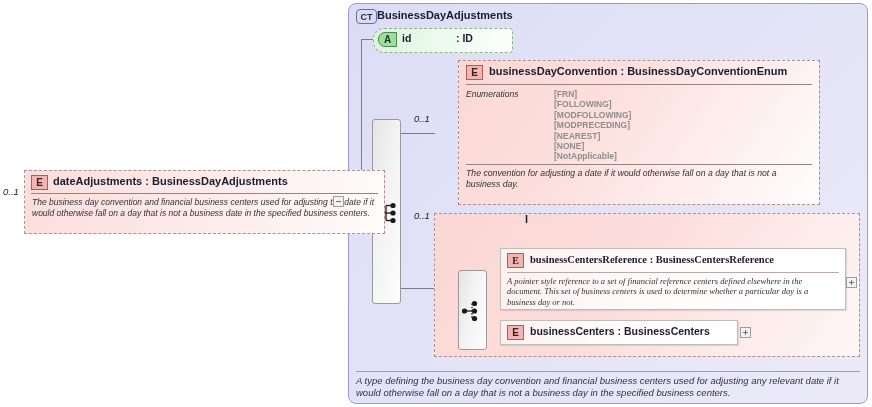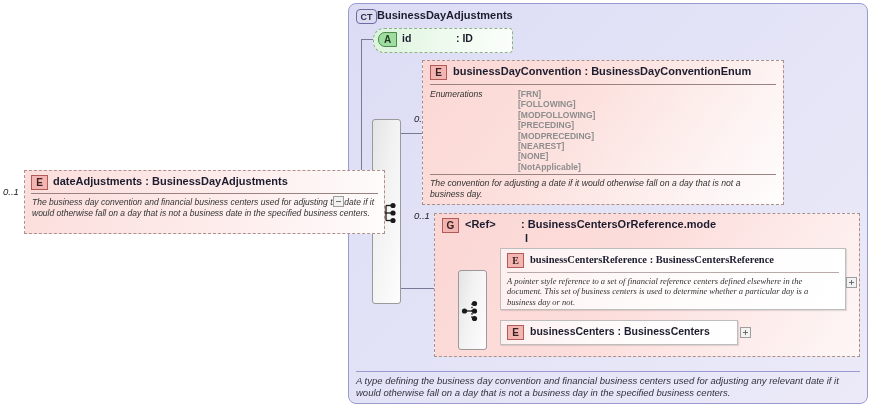--- a/index.html
+++ b/index.html
@@ -70,21 +70,21 @@
   .comp-ico{position:absolute;width:26px;height:22px;}
   #seq-main .comp-ico{left:2px;top:82px;}
   #seq-ref .comp-ico{left:2px;top:29px;}
 
   
   .ln{position:absolute;background:#7a7a96;}
   .lnh{height:1px;}
   .lnv{width:1px;}
 
   
-  #bdc{left:422px;top:60px;width:362px;height:145px;
+  #bdc{left:458px;top:60px;width:362px;height:145px;
       background:linear-gradient(125deg,#fbd7d4 0%,#fce0dd 40%,#fdf3f2 78%,#fefdfd 100%);
       border:1px dashed #a8918f;}
   #bdc .hdr{padding:4px 6px 4px 7px;font-size:11px;font-weight:bold;color:#1c1c2e;
       white-space:nowrap;}
   #bdc .hdr .badge{margin-right:6px;}
   #bdc .rule{height:1px;background:#9a8280;margin:0 7px;}
   #bdc .enums{padding:4px 7px 2px 7px;font-size:8.5px;position:relative;}
   #bdc .enum-label{font-style:italic;color:#333;position:absolute;left:7px;top:4px;}
   #bdc .enum-list{margin-left:88px;color:#8d8d8d;font-weight:bold;line-height:10.4px;}
   #bdc .desc{padding:3px 7px 0 7px;font-size:8.7px;font-style:italic;color:#333;
@@ -174,38 +174,33 @@
     <span>:</span>
     <span>BusinessDayConventionEnum</span>
   </div>
   <div class="rule"></div>
   <div class="enums">
     <span class="enum-label">Enumerations</span>
     <div class="enum-list">
       <div>[FRN]</div>
       <div>[FOLLOWING]</div>
       <div>[MODFOLLOWING]</div>
-      <div>[PRECEDING]</div>
       <div>[MODPRECEDING]</div>
       <div>[NEAREST]</div>
       <div>[NONE]</div>
       <div>[NotApplicable]</div>
     </div>
   </div>
   <div class="rule"></div>
   <div class="desc">The convention for adjusting a date if it would otherwise fall on a day that is not a business day.</div>
 </div>
 
 <div class="card" id="card-ref">0..1</div>
 
 <div class="abs" id="ref-group">
-  <div class="hdr">
-    <span class="badge badge-g">G</span><span class="rf">&lt;Ref&gt;</span><span>:</span>
-    <span>BusinessCentersOrReference.mode</span>
-  </div>
   <div class="hdr2">l</div>
 </div>
 
 <div class="abs compositor" id="seq-ref">
   <svg class="comp-ico" viewBox="0 0 26 22">
     <circle cx="3.5" cy="11" r="2.6" fill="#1a1a1a"></circle>
     <line x1="5.5" y1="11" x2="11" y2="11" stroke="#1a1a1a" stroke-width="1.3"></line>
     <line x1="11" y1="3.5" x2="11" y2="18.5" stroke="#1a1a1a" stroke-width="1.3" stroke-dasharray="1.6 1.6"></line>
     <circle cx="13.5" cy="3.5" r="2.6" fill="#1a1a1a"></circle>
     <circle cx="13.5" cy="11" r="2.6" fill="#1a1a1a"></circle>

